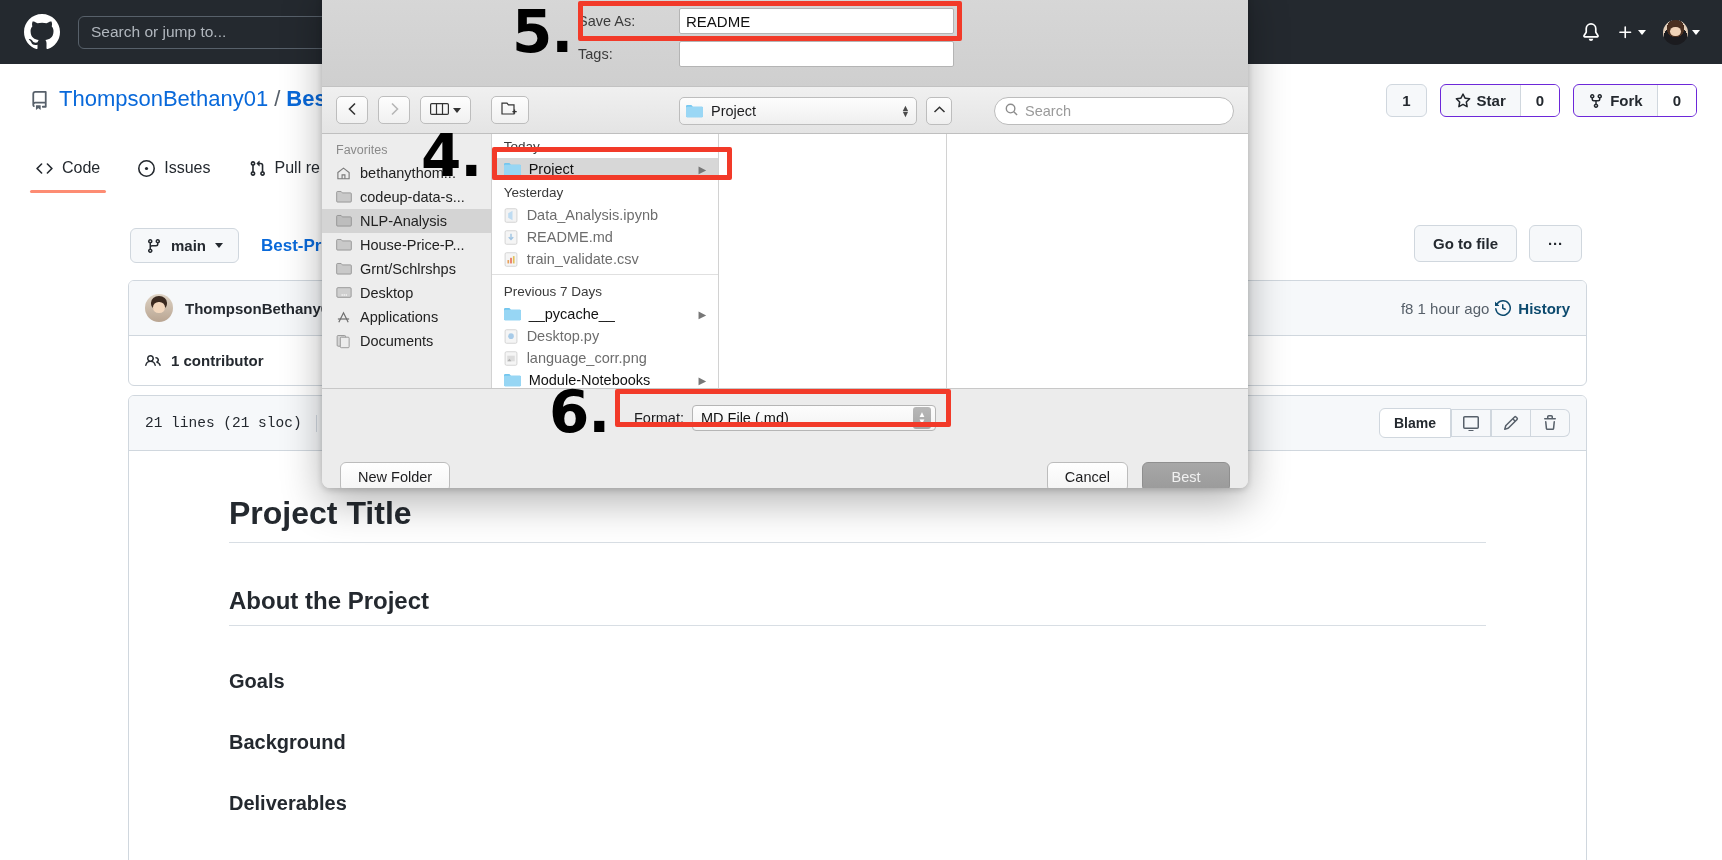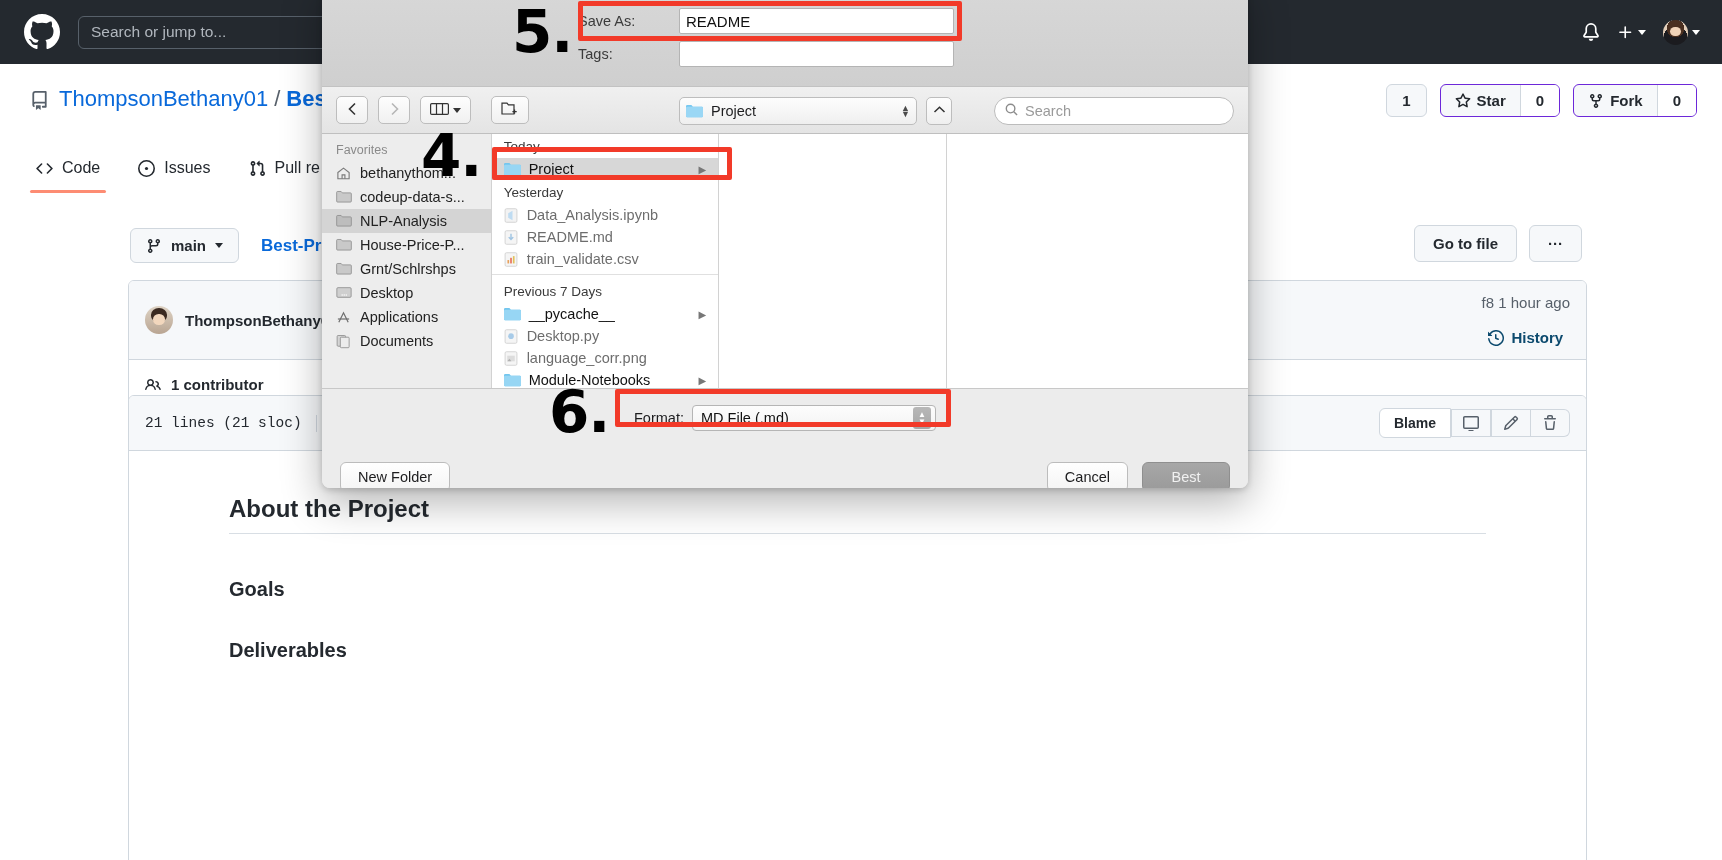--- a/index.html
+++ b/index.html
@@ -67,21 +67,21 @@
   .ghost-btn{ border:1px solid #d0d7de; background:#f6f8fa; border-radius:6px; padding:9px 18px; font-size:15px; font-weight:600; color:#24292f;}
 
   .commit-box{ position:absolute; top:82px; left:128px; right:135px; border:1px solid #d0d7de; border-radius:6px; background:#fff; }
   .commit-head{ background:#f6f8fa; border-bottom:1px solid #d0d7de; padding:13px 16px; display:flex; align-items:center; gap:12px; font-size:15px;
     border-radius:5px 5px 0 0;}
   .commit-avatar{ width:28px;height:28px;border-radius:50%;
     background:linear-gradient(#ded3c4,#b9a592); position:relative; overflow:hidden; flex:none;}
   .commit-avatar::before{content:"";position:absolute;left:22%;top:8%;width:56%;height:48%;border-radius:50% 50% 45% 45%;background:#3b2a20;}
   .commit-avatar::after{content:"";position:absolute;left:30%;top:30%;width:40%;height:38%;border-radius:50%;background:#f2d7bd;}
   .commit-author{ font-weight:600; color:#24292f;}
-  .commit-right{ margin-left:auto; display:flex; align-items:center; gap:18px; color:#57606a;flex-direction:column;}
+  .commit-right{ margin-left:auto; display:flex; align-items:flex-end; gap:6px; color:#57606a;}
   .commit-right .hist{ color:#0c4a6e; font-weight:600; display:flex; align-items:center; gap:7px;}
   .commit-foot{ padding:16px; display:flex; align-items:center; gap:10px; font-size:15px; color:#24292f; font-weight:600;}
 
   .file-box{ position:absolute; top:197px; left:128px; right:135px; border:1px solid #d0d7de; border-radius:6px; background:#fff; height:600px;}
   .file-head{ background:#f6f8fa; border-bottom:1px solid #d0d7de; border-radius:5px 5px 0 0; padding:12px 16px;
     display:flex; align-items:center; font-family:"Liberation Mono", monospace; font-size:14.5px; color:#24292f;}
   .file-head .divider{ display:inline-block; width:1px; height:17px; background:#d0d7de; margin:0 14px;}
   .file-head-right{ margin-left:auto; display:flex; align-items:center; gap:0; }
   .seg{ border:1px solid #d0d7de; background:#f6f8fa; font-family:"Liberation Sans",sans-serif; font-size:14px; font-weight:600;
         padding:6px 14px; }
@@ -315,22 +315,24 @@
               </svg>
           </span>
           <span class="seg last ic-btn">
             <svg width="16" height="16" viewBox="0 0 16 16" fill="currentColor">
                 <path d="M11 1.75V3h2.25a.75.75 0 0 1 0 1.5H2.75a.75.75 0 0 1 0-1.5H5V1.75C5 .784 5.784 0 6.75 0h2.5C10.216 0 11 .784 11 1.75ZM4.496 6.675l.66 6.6a.25.25 0 0 0 .249.225h5.19a.25.25 0 0 0 .249-.225l.66-6.6a.75.75 0 0 1 1.492.149l-.66 6.6A1.748 1.748 0 0 1 10.595 15h-5.19a1.75 1.75 0 0 1-1.741-1.575l-.66-6.6a.75.75 0 1 1 1.492-.15ZM6.5 1.75V3h3V1.75a.25.25 0 0 0-.25-.25h-2.5a.25.25 0 0 0-.25.25Z"></path>
               </svg>
           </span>
         </span>
       </div>
       <div class="md-body">
+        <div class="md-h1">Project Title</div>
         <div class="md-h2">About the Project</div>
         <div class="md-h3">Goals</div>
+        <div class="md-h3">Background</div>
         <div class="md-h3">Deliverables</div>
       </div>
     </div>
 
   </div>
 </div>
 
 <div id="save-dialog">
 
   <div class="dlg-top">

